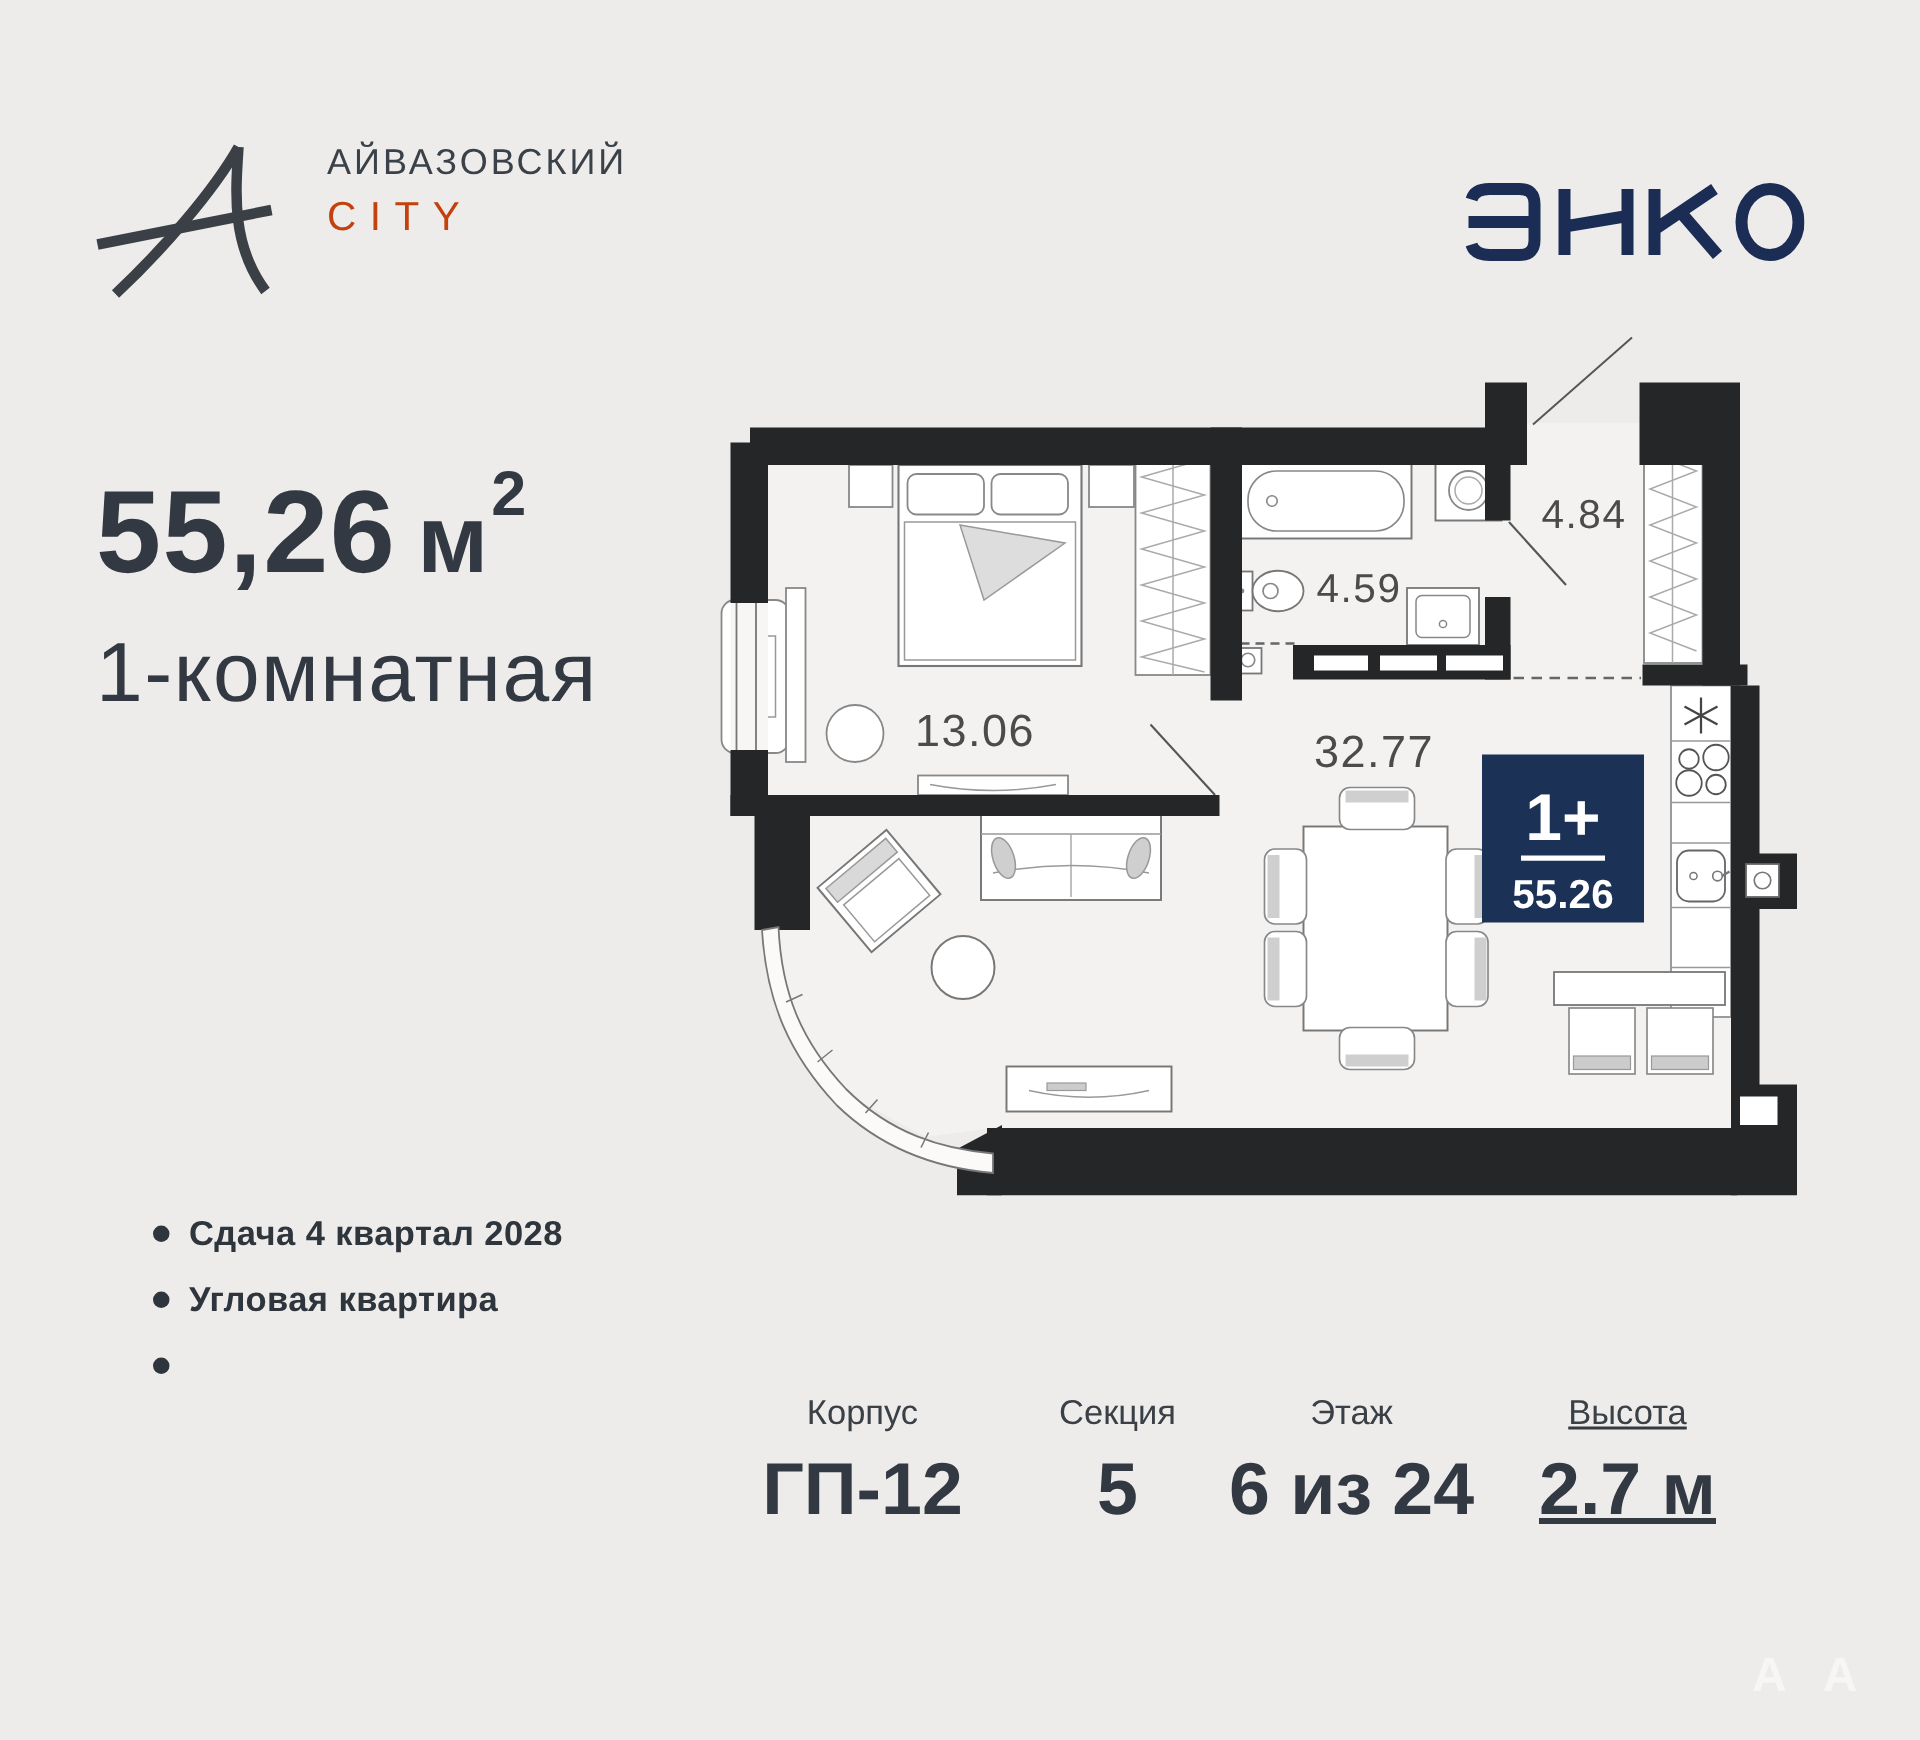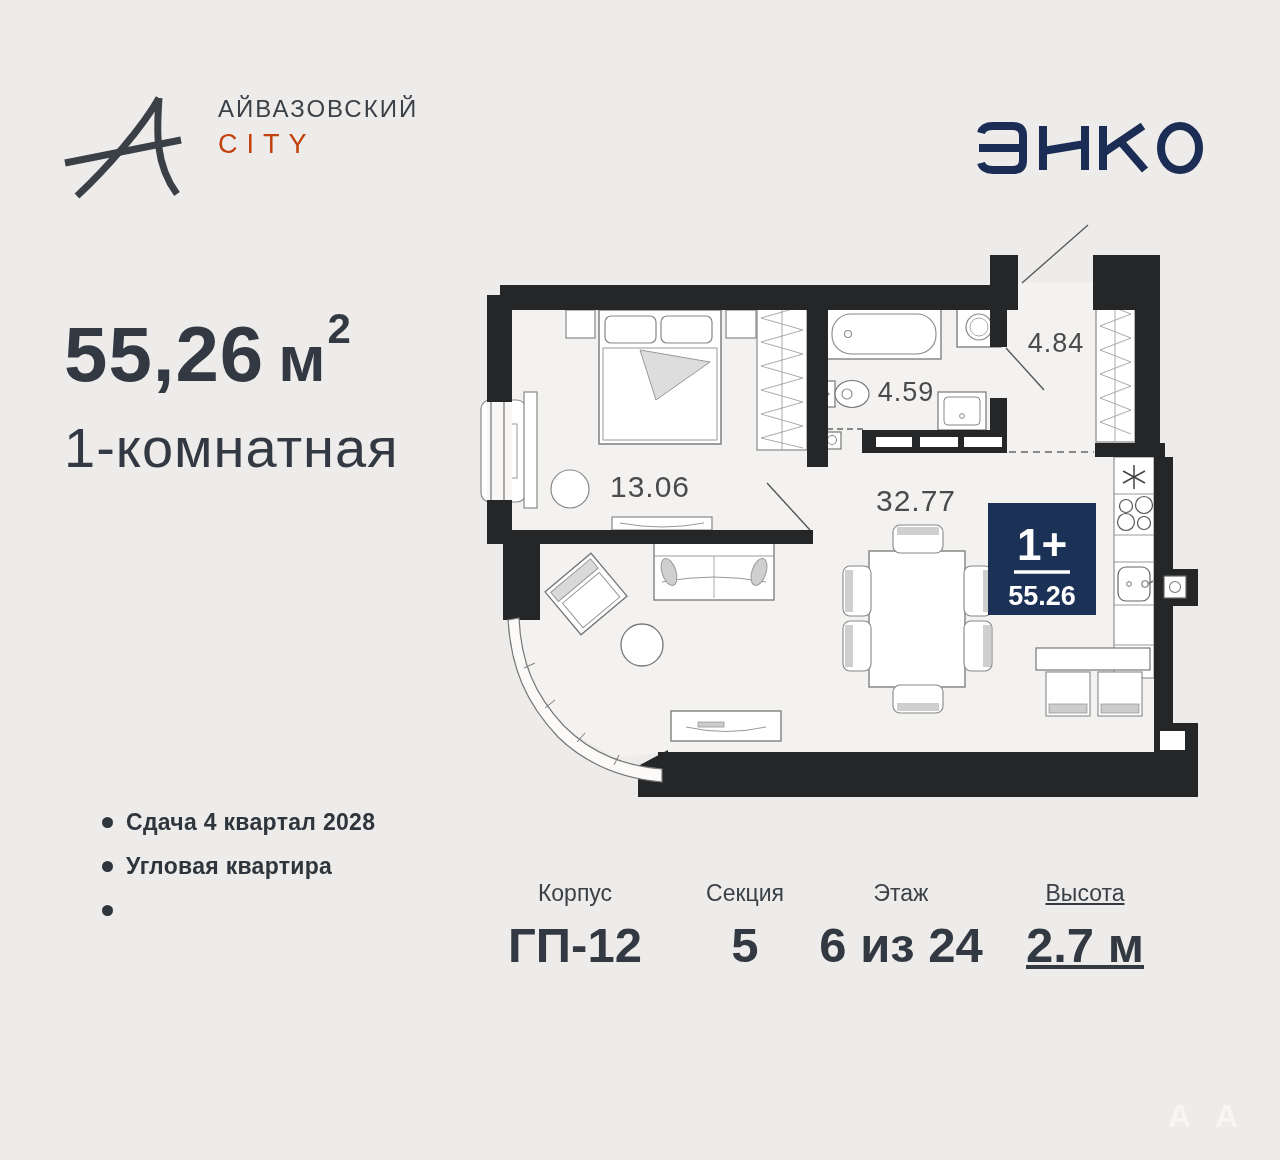--- a/index.html
+++ b/index.html
@@ -24,21 +24,21 @@
   .rooms-line{left:64px;top:415px;font-size:56px;font-weight:400;letter-spacing:1px;color:#333942;}
   
   .features{left:80px;top:791px;list-style:none;margin:12px;padding:0;}
   .features li{position:relative;padding-left:34px;height:44px;line-height:38px;
     font-size:23px;font-weight:600;color:#2f353c;letter-spacing:.3px;}
   .features li .dot{position:absolute;left:10px;top:14px;width:11px;height:11px;border-radius:50%;background:#2f353c;}
   
   .dev-logo{left:977px;top:121px;}
   .sr{position:absolute;width:1px;height:1px;overflow:hidden;clip:rect(0 0 0 0);}
   
-  .spec{position:absolute;top:880px;transform:translateX(-50%);text-align:center;white-space:nowrap;}
+  .spec{position:absolute;top:928px;transform:translateX(-50%);text-align:center;white-space:nowrap;}
   .spec .lbl{font-size:23px;font-weight:400;color:#3a4046;margin-bottom:10px;}
   .spec .val{font-size:49px;font-weight:700;color:#333942;}
   
   .plan{left:480px;top:215px;}
   .plan text{font-family:"Liberation Sans", sans-serif;}
   .room-label{fill:#4b4b4b;letter-spacing:1px;}
   
   .watermark{left:1168px;top:1098px;display:flex;gap:24px;}
   .watermark span{font-size:32px;font-weight:700;color:#f7f6f4;}
 </style>

